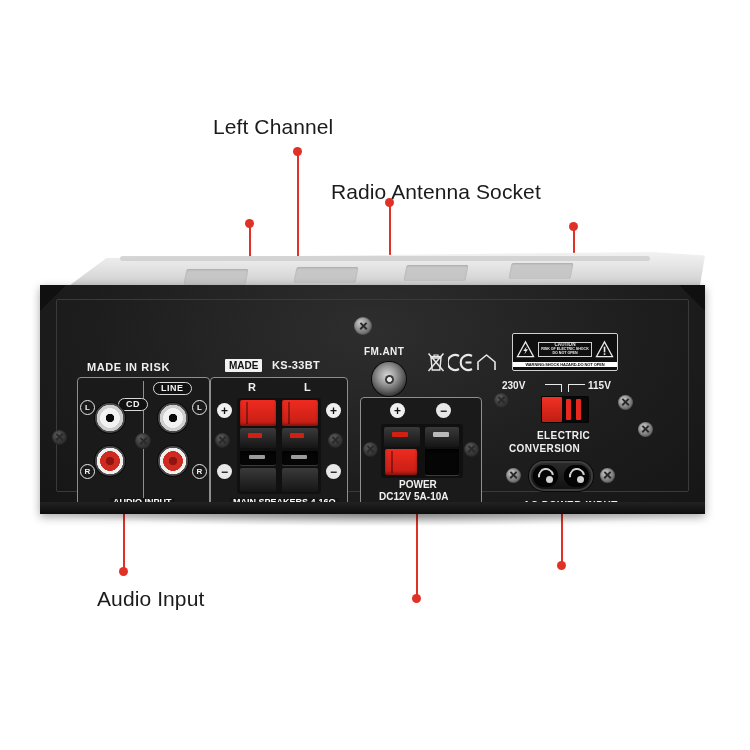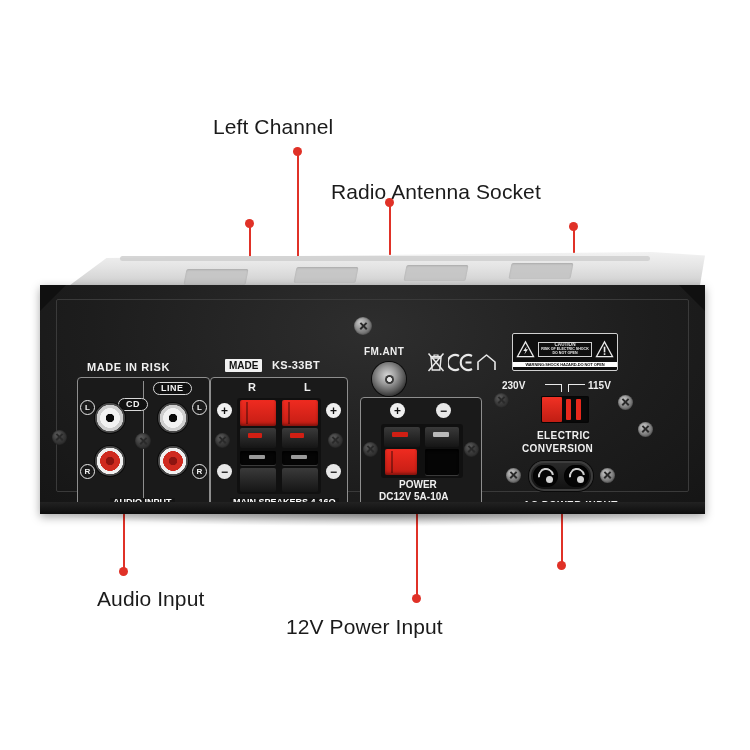--- a/index.html
+++ b/index.html
@@ -226,21 +226,20 @@
   .cert{position:absolute;}
 </style>
 </head>
 <body>
 
 <div id="stage">
 
   <div class="callout-label" style="left:213px;top:116px;">Left Channel</div>
   <div class="callout-label" style="left:331px;top:181px;">Radio Antenna Socket</div>
   <div class="callout-label" style="left:97px;top:588px;">Audio Input</div>
-  <div class="callout-label" style="left:286px;top:616px;">12V Power Input</div>
 
   <div class="leader-dot" style="left:293px;top:147px;"></div>
   <div class="leader" style="left:296.5px;top:152px;height:258px;"></div>
 
   <div class="leader-dot" style="left:245px;top:219px;"></div>
   <div class="leader" style="left:248.5px;top:224px;height:188px;"></div>
 
   <div class="leader-dot" style="left:385px;top:198px;"></div>
   <div class="leader" style="left:388.5px;top:203px;height:160px;"></div>
 
@@ -407,21 +406,21 @@
       <div class="panel-txt" style="left:548px;top:96px;font-size:10px;">115V</div>
       <div class="volt-tick l" style="left:505px;top:99px;width:16px;"></div>
       <div class="volt-tick r" style="left:528px;top:99px;width:16px;"></div>
 
       <div class="volt-switch" style="left:501px;top:111px;width:48px;height:27px;">
         <div class="volt-slider"></div>
         <div class="volt-rib" style="left:25px;"></div>
         <div class="volt-rib" style="left:35px;"></div>
       </div>
       <div class="panel-txt" style="left:497px;top:146px;font-size:10px;letter-spacing:.4px;">ELECTRIC</div>
-      <div class="panel-txt" style="left:482px;top:159px;font-size:10px;letter-spacing:.4px;">CONVERSION</div>
+      <div class="panel-txt" style="left:469px;top:159px;font-size:10px;letter-spacing:.4px;">CONVERSION</div>
 
       <div class="screw" style="left:578px;top:110px;"></div>
       <div class="screw" style="left:598px;top:137px;"></div>
       <div class="screw dark" style="left:454px;top:108px;"></div>
 
       <div class="ac-inlet" style="left:489px;top:176px;">
         <div class="ac-hole" style="left:4px;">
           <div class="ac-arc" style="left:5px;top:3px;"></div>
           <div class="ac-pin" style="left:13px;top:11px;"></div>
         </div>

